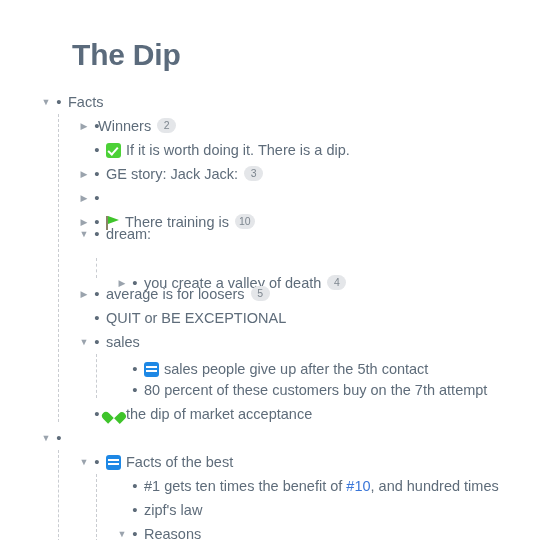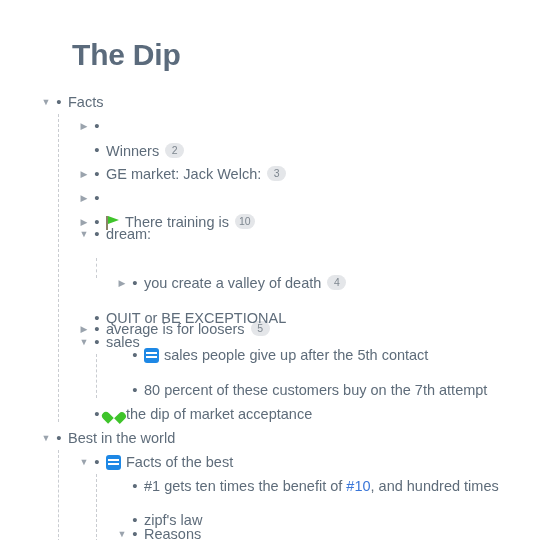--- a/index.html
+++ b/index.html
@@ -215,96 +215,96 @@
       <div class="guide" style="left: 58px; top: 360px; height: 92px;"></div>
       <div class="guide" style="left: 96px; top: 384px; height: 68px;"></div>
       <div class="row" style="position: absolute; top: 0px; left: 0px; right: 0px;">
         <span class="tri expanded" style="left: 40px;"></span>
         <span class="dot" style="left: 53px;"></span>
         <span class="txt" style="left: 68px;"><span>Facts</span></span>
       </div>
       <div class="row" style="position: absolute; top: 24px; left: 0px; right: 0px;">
         <span class="tri collapsed" style="left: 78px;"></span>
         <span class="dot" style="left: 91px;"></span>
-        <span class="txt" style="left: 106px; margin-top: 25px;"><span>Winners</span><span class="badge">2</span></span>
+        <span class="txt" style="left: 98px;"><span>Winners</span><span class="badge">2</span></span>
       </div>
       <div class="row" style="position: absolute; top: 48px; left: 0px; right: 0px;">
         <span class="tri none" style="left: 78px;"></span>
         <span class="dot" style="left: 91px;"></span>
+        <span class="txt" style="left: 106px;"><span class="ic ic-check"></span><span>If it is worth doing it. There is a dip.</span></span>
       </div>
       <div class="row" style="position: absolute; top: 72px; left: 0px; right: 0px;">
         <span class="tri collapsed" style="left: 78px;"></span>
         <span class="dot" style="left: 91px;"></span>
-        <span class="txt" style="left: 106px;"><span>GE market: Jack Welch:</span><span class="badge">3</span></span>
+        <span class="txt" style="left: 106px;"><span>GE story: Jack Jack:</span><span class="badge">3</span></span>
       </div>
       <div class="row" style="position: absolute; top: 96px; left: 0px; right: 0px;">
         <span class="tri collapsed" style="left: 78px;"></span>
         <span class="dot" style="left: 91px;"></span>
       </div>
       <div class="row" style="position: absolute; top: 120px; left: 0px; right: 0px;">
         <span class="tri collapsed" style="left: 78px;"></span>
         <span class="dot" style="left: 91px;"></span>
         <span class="txt" style="left: 106px;"><span class="ic ic-flag"></span><span>There training is</span><span class="badge">10</span></span>
       </div>
       <div class="row" style="position: absolute; top: 132px; left: 0px; right: 0px;">
         <span class="tri expanded" style="left: 78px;"></span>
         <span class="dot" style="left: 91px;"></span>
         <span class="txt" style="left: 106px;"><span>dream:</span></span>
       </div>
       <div class="row" style="position: absolute; top: 168px; left: 0px; right: 0px; margin-top: 13px;">
         <span class="tri collapsed" style="left: 116px;"></span>
         <span class="dot" style="left: 129px;"></span>
         <span class="txt" style="left: 144px;"><span>you create a valley of death</span><span class="badge">4</span></span>
       </div>
-      <div class="row" style="position: absolute; top: 192px; left: 0px; right: 0px; margin-top: 35px;">
+      <div class="row" style="position: absolute; top: 192px; left: 0px; right: 0px;">
         <span class="tri collapsed" style="left: 78px;"></span>
         <span class="dot" style="left: 91px;"></span>
         <span class="txt" style="left: 106px;"><span>average is for loosers</span><span class="badge">5</span></span>
       </div>
       <div class="row" style="position: absolute; top: 216px; left: 0px; right: 0px;">
         <span class="tri none" style="left: 78px;"></span>
         <span class="dot" style="left: 91px;"></span>
         <span class="txt" style="left: 106px;"><span>QUIT or BE EXCEPTIONAL</span></span>
       </div>
       <div class="row" style="position: absolute; top: 240px; left: 0px; right: 0px;">
         <span class="tri expanded" style="left: 78px;"></span>
         <span class="dot" style="left: 91px;"></span>
         <span class="txt" style="left: 106px;"><span>sales</span></span>
       </div>
-      <div class="row" style="position: absolute; top: 253px; left: 0px; right: 0px;">
+      <div class="row" style="position: absolute; top: 267px; left: 0px; right: 0px;">
         <span class="tri none" style="left: 116px;"></span>
         <span class="dot" style="left: 129px;"></span>
         <span class="txt" style="left: 144px;"><span class="ic ic-card"></span><span>sales people give up after the 5th contact</span></span>
       </div>
       <div class="row" style="position: absolute; top: 288px; left: 0px; right: 0px;">
         <span class="tri none" style="left: 116px;"></span>
         <span class="dot" style="left: 129px;"></span>
         <span class="txt" style="left: 144px;"><span>80 percent of these customers buy on the 7th attempt</span></span>
       </div>
       <div class="row" style="position: absolute; top: 312px; left: 0px; right: 0px;">
         <span class="tri none" style="left: 78px;"></span>
         <span class="dot" style="left: 91px;"></span>
         <span class="txt" style="left: 106px;"><span class="ic ic-heart"></span><span>the dip of market acceptance</span></span>
       </div>
       <div class="row" style="position: absolute; top: 336px; left: 0px; right: 0px;">
         <span class="tri expanded" style="left: 40px;"></span>
         <span class="dot" style="left: 53px;"></span>
-        <span class="txt" style="left: 68px;"><span>Best in the world</span></span>
       </div>
       <div class="row" style="position: absolute; top: 360px; left: 0px; right: 0px;">
         <span class="tri expanded" style="left: 78px;"></span>
         <span class="dot" style="left: 91px;"></span>
         <span class="txt" style="left: 106px;"><span class="ic ic-card"></span><span>Facts of the best</span></span>
       </div>
       <div class="row" style="position: absolute; top: 384px; left: 0px; right: 0px;">
         <span class="tri none" style="left: 116px;"></span>
         <span class="dot" style="left: 129px;"></span>
         <span class="txt" style="left: 144px;"><span>#1 gets ten times the benefit of </span><span class="link">#10</span><span>, and hundred times</span></span>
       </div>
-      <div class="row" style="position: absolute; top: 418px; left: 0px; right: 0px;">
+      <div class="row" style="position: absolute; top: 408px; left: 0px; right: 0px;">
         <span class="tri none" style="left: 116px;"></span>
         <span class="dot" style="left: 129px;"></span>
         <span class="txt" style="left: 144px;"><span>zipf's law</span></span>
       </div>
       <div class="row" style="position: absolute; top: 432px; left: 0px; right: 0px;">
         <span class="tri expanded" style="left: 116px;"></span>
         <span class="dot" style="left: 129px;"></span>
         <span class="txt" style="left: 144px;"><span>Reasons</span></span>
       </div>
     </div>

